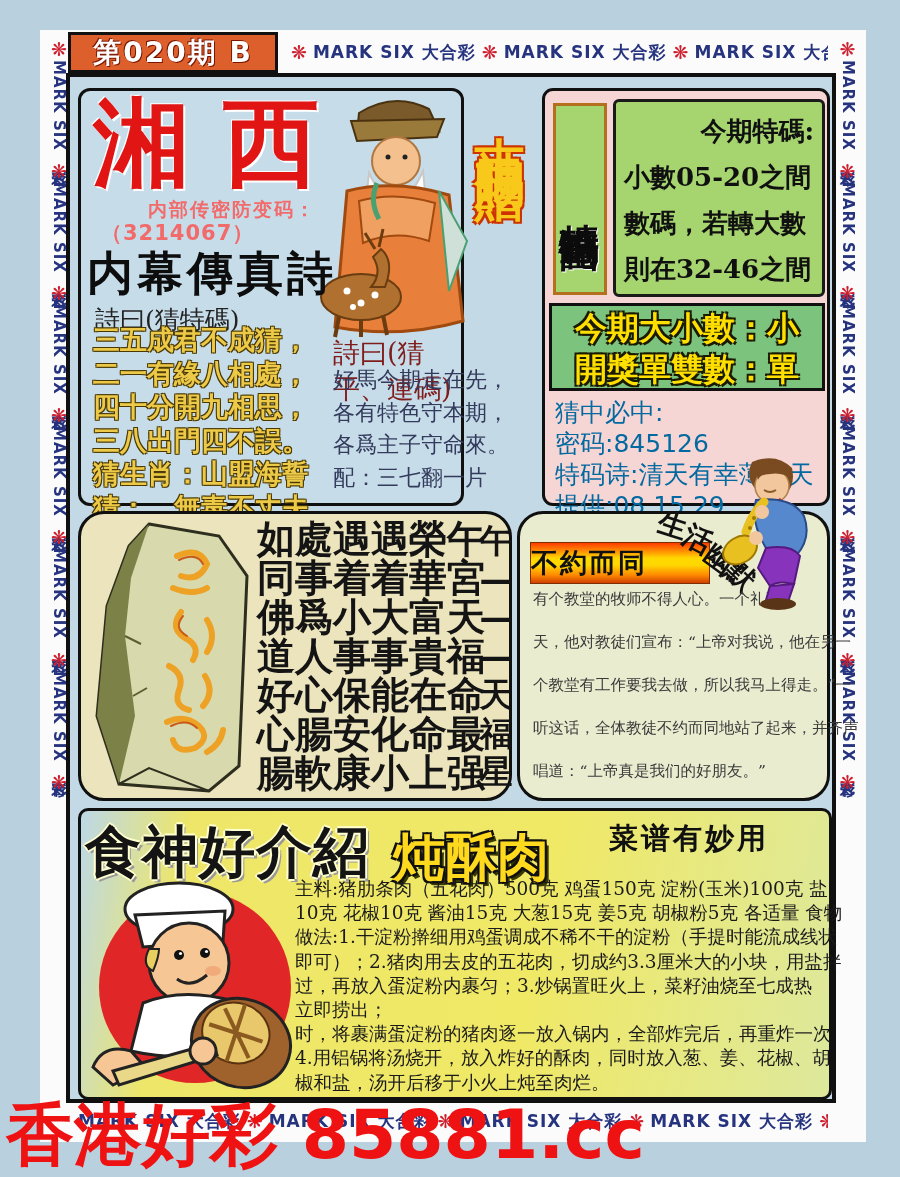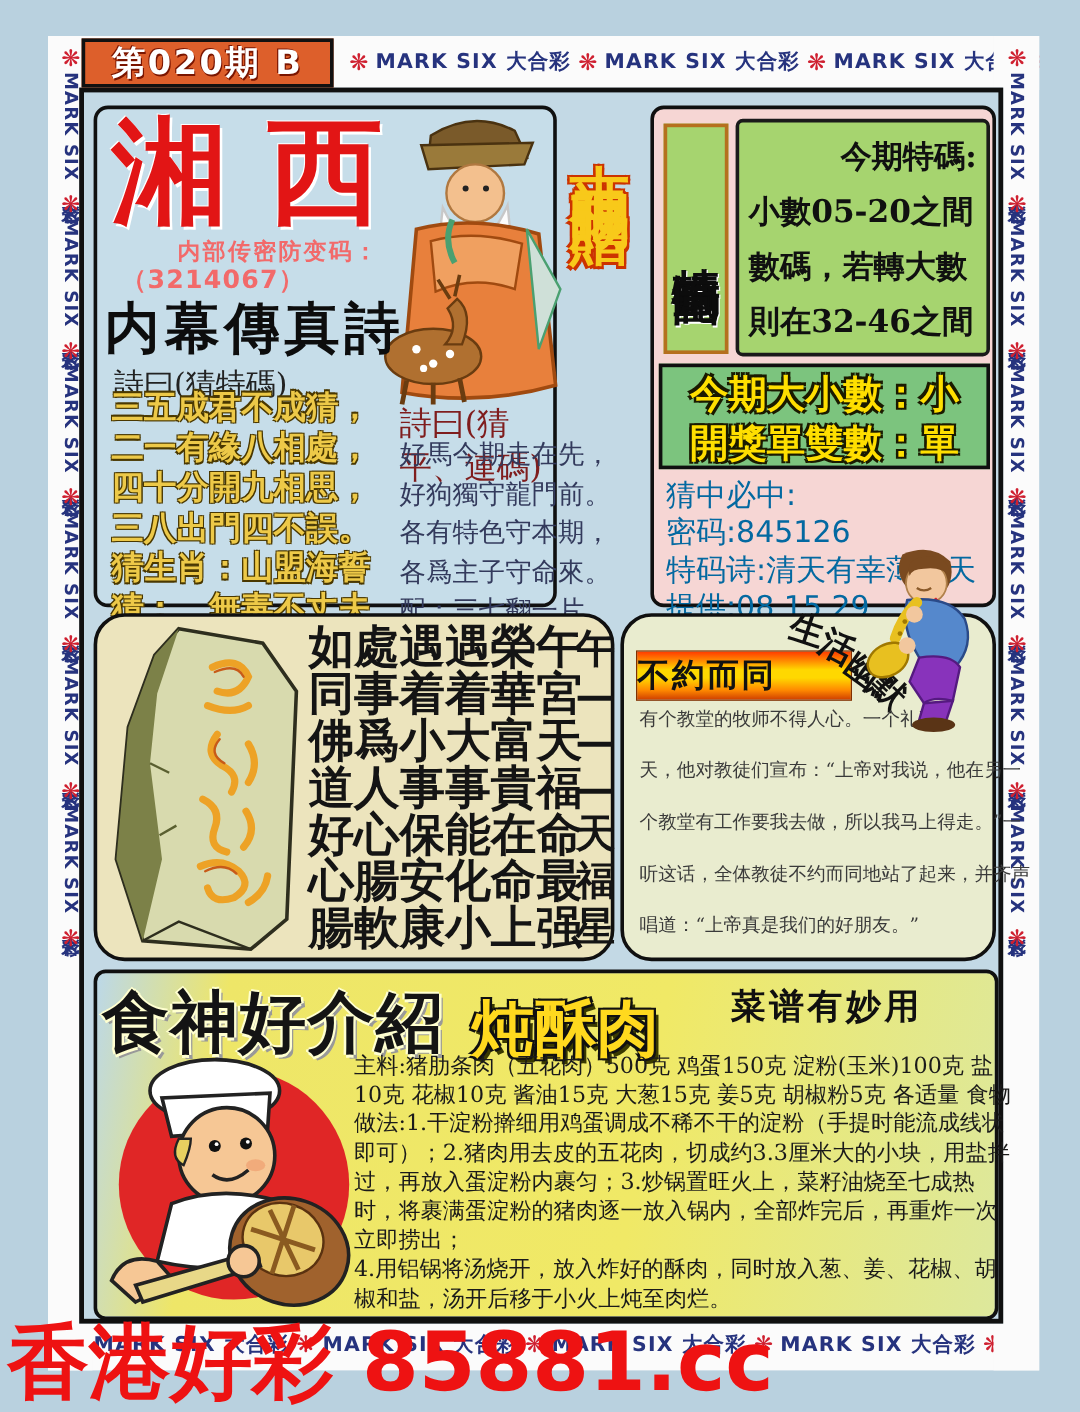--- a/index.html
+++ b/index.html
@@ -191,21 +191,20 @@
         <div class="poem-yellow-line">三五成君不成猜，</div>
         <div class="poem-yellow-line">二一有緣八相處，</div>
         <div class="poem-yellow-line">四十分開九相思，</div>
         <div class="poem-yellow-line">三八出門四不誤。</div>
         <div class="poem-yellow-line">猜生肖：山盟海誓</div>
         <div class="poem-yellow-line">猜：　無毒不丈夫</div>
       </div>
     <div id="poem-label-right">詩曰(猜平、連碼)</div>
     <div id="poem-right">
         <div class="poem-blue-line">好馬今期走在先，</div>
-        <div class="poem-blue-line">好狗獨守龍門前。</div>
         <div class="poem-blue-line">各有特色守本期，</div>
         <div class="poem-blue-line">各爲主子守命來。</div>
         <div class="poem-blue-line">配：三七翻一片</div>
       </div>
     <div id="jishen-title">吉神賜贈</div>
   </div>
 
   <div id="panel-special" class="panel">
     <div id="special-vtitle">特碼範圍</div>
     <div id="range-box">
@@ -336,22 +335,22 @@
         <path d="M30 196 L130 168 L134 180 L36 210 Z" fill="#e8d888" stroke="#222" stroke-width="3"></path>
         <circle cx="120" cy="176" r="13" fill="#f6c795" stroke="#222" stroke-width="3"></circle>
       </svg>
     </div>
     <div id="recipe-text">
         <div class="recipe-line">主料:猪肋条肉（五花肉）500克 鸡蛋150克 淀粉(玉米)100克 盐</div>
         <div class="recipe-line">10克 花椒10克 酱油15克 大葱15克 姜5克 胡椒粉5克 各适量 食物</div>
         <div class="recipe-line">做法:1.干淀粉擀细用鸡蛋调成不稀不干的淀粉（手提时能流成线状</div>
         <div class="recipe-line">即可）；2.猪肉用去皮的五花肉，切成约3.3厘米大的小块，用盐拌</div>
         <div class="recipe-line">过，再放入蛋淀粉内裹匀；3.炒锅置旺火上，菜籽油烧至七成热</div>
+        <div class="recipe-line">立即捞出；</div>
         <div class="recipe-line">时，将裹满蛋淀粉的猪肉逐一放入锅内，全部炸完后，再重炸一次</div>
-        <div class="recipe-line">立即捞出；</div>
         <div class="recipe-line">4.用铝锅将汤烧开，放入炸好的酥肉，同时放入葱、姜、花椒、胡</div>
         <div class="recipe-line">椒和盐，汤开后移于小火上炖至肉烂。</div>
       </div>
   </div>
 
   <div id="watermark">香港好彩 85881.cc</div>
 
 </div>
 
 </body></html>

